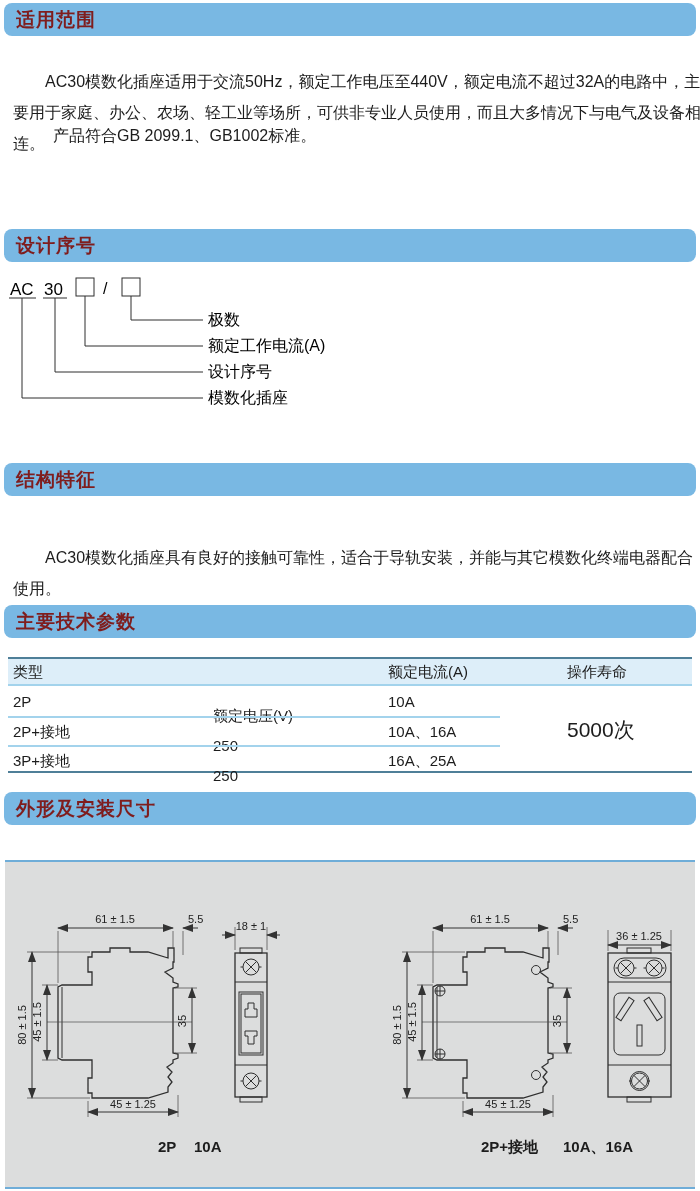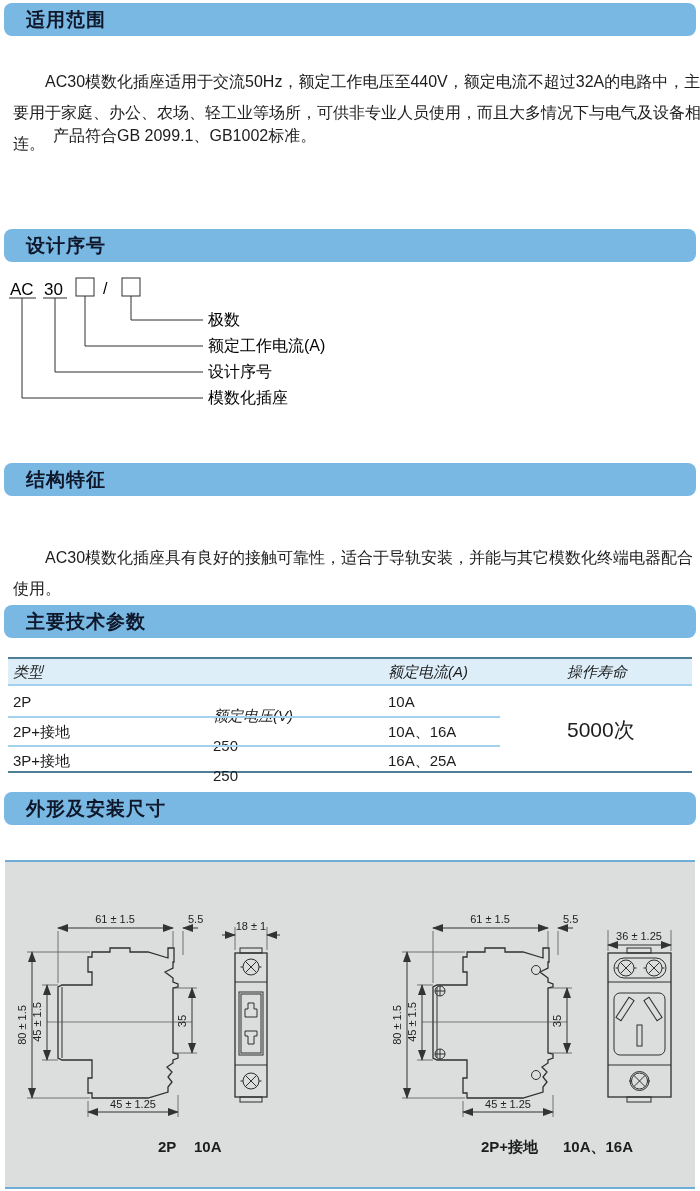--- a/index.html
+++ b/index.html
@@ -1,28 +1,28 @@
 <!DOCTYPE html>
 <html style="--accent: #79b8e3; --tborder: #4f7f98; --thbg: #ddeef9; --rowline: #a3d3ec; --panelbg: #dcdddd; --panelbd: #6fadd8;"><head>
 <meta charset="utf-8">
 <style>
   html,body{margin:0;padding:0;background:#fff;}
   .page{position:relative;width:700px;height:1191px;background:#fff;overflow:hidden;
         font-family:"Liberation Sans","DejaVu Sans",sans-serif;color:#1d1d1d;}
   .secbar{position:absolute;left:4px;width:692px;height:33px;border-radius:8px;
-          background:var(--accent,#79b8e3);color:#0f172a;font-size:19px;font-weight:bold;
-          line-height:33px;padding-left:22px;box-sizing:border-box;letter-spacing:1px;}
+          background:var(--accent,#79b8e3);color:#7f1d1d;font-size:19px;font-weight:bold;
+          line-height:33px;padding-left:12px;box-sizing:border-box;letter-spacing:1px;}
   .para{position:absolute;left:5px;width:690px;font-size:16px;line-height:31px;
         text-indent:2em;color:#1c1c1c;}
   
   .ptable{position:absolute;left:8px;top:657px;width:684px;height:116px;
           border-top:2px solid var(--tborder,#4f7f98);border-bottom:2px solid var(--tborder,#4f7f98);
           box-sizing:border-box;font-size:15px;}
   .thead{position:absolute;left:0;top:0;width:100%;height:27px;background:var(--thbg,#ddeef9);
-         border-bottom:2px solid var(--rowline,#a3d3ec);box-sizing:border-box;font-style:italic;}
+         border-bottom:2px solid var(--rowline,#a3d3ec);box-sizing:border-box;}
   .trow{position:absolute;left:0;width:100%;height:28px;}
   .ptable .c1{position:absolute;left:5px;top:0;line-height:inherit;}
   .ptable .c2{position:absolute;left:205px;top:0;margin-top:44px;}
   .ptable .c3{position:absolute;left:380px;top:0;}
   .ptable .c4{position:absolute;left:559px;top:0;}
   .sep{position:absolute;left:0;width:492px;height:2px;background:var(--rowline,#a3d3ec);}
   .lifespan{position:absolute;left:559px;top:29px;height:83px;line-height:83px;font-size:21px;}
   
   .panel{position:absolute;left:5px;top:860px;width:690px;height:329px;background:var(--panelbg,#dcdddd);
          border-top:2px solid var(--panelbd,#6fadd8);border-bottom:2px solid var(--panelbd,#6fadd8);

